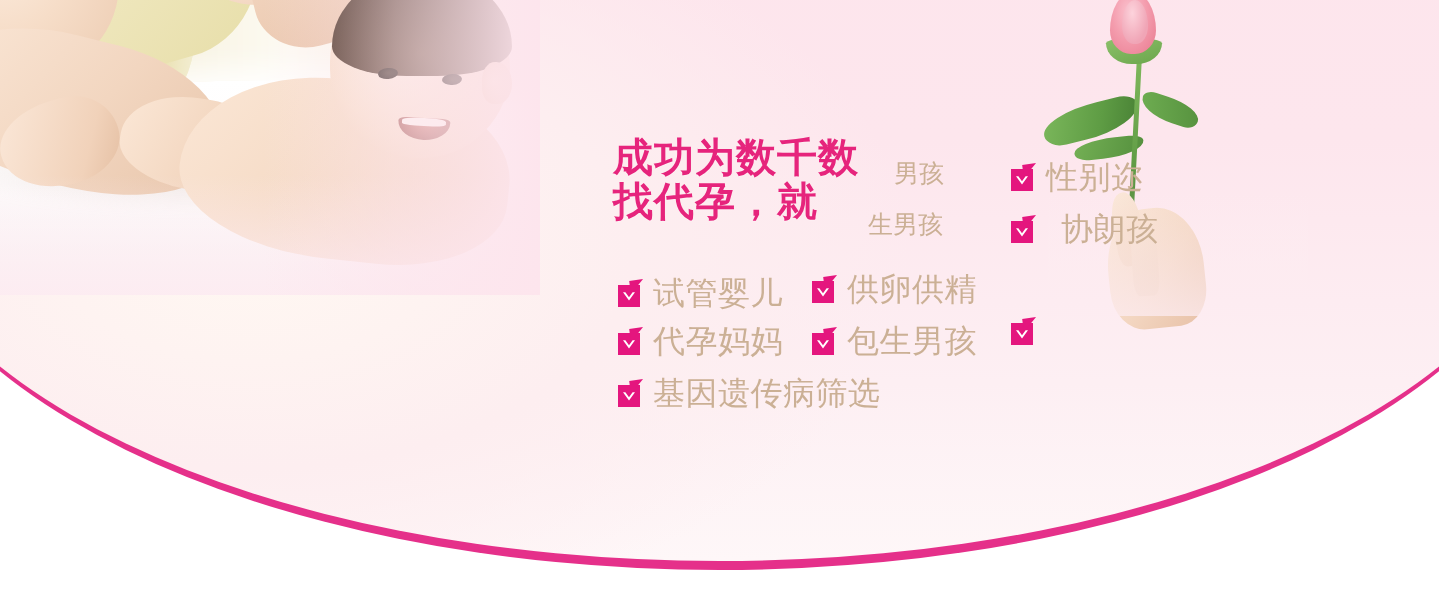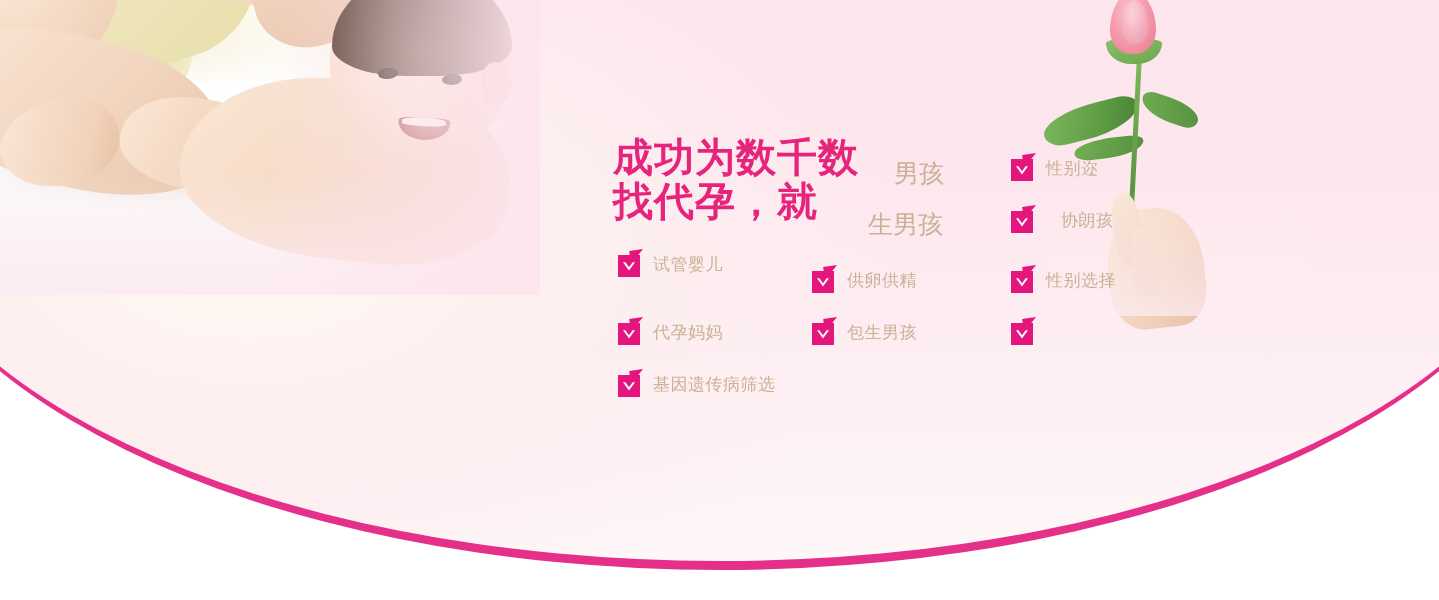--- a/index.html
+++ b/index.html
@@ -247,21 +247,21 @@
 
   
   .chk-item{
     position:absolute;
     display:flex;align-items:center;gap:9px;
     white-space:nowrap;
     z-index:7;
   }
   .chk-label{
     color:#cbb095;
-    font-size:17px;
+    font-size:32px;
     letter-spacing:.5px;
   }
 
   
   .chk-box{
     position:relative;
     width:26px;height:25px;flex:0 0 auto;
   }
   .chk-box .sq{
     position:absolute;left:0;top:3px;width:22px;height:22px;
@@ -274,21 +274,21 @@
     position:absolute;left:12px;top:-2px;
     width:0;height:0;
     border-left:14px solid #e4167e;
     border-bottom:13px solid transparent;
     transform:rotate(-8deg);
   }
 
   
   #chk-r1c2{left:1011px;top:156px;}
   #chk-r2c2{left:1011px;top:208px;gap:24px;}
-  #chk-r3c0{left:618px;top:252px;}
+  #chk-r3c0{left:618px;top:272px;}
   #chk-r3c1{left:812px;top:268px;}
   #chk-r3c2{left:1011px;top:268px;}
   #chk-r4c0{left:618px;top:320px;}
   #chk-r4c1{left:812px;top:320px;}
   #chk-r4c2{left:1011px;top:320px;}
   #chk-r5c0{left:618px;top:372px;}
 </style>
 </head>
 <body>
 
@@ -385,30 +385,20 @@
     <span class="chk-box">
       <span class="sq"></span>
       <span class="flag"></span>
       <svg class="tick" viewBox="0 0 14 14" aria-hidden="true">
           <path d="M1 3.2 L7 11.6 L13 3.2 L10.6 3.2 L7 8.2 L3.4 3.2 Z" fill="#ffffff"></path>
         </svg>
     </span>
     <span class="chk-label">供卵供精</span>
   </div>
 
-  <div class="chk-item" id="chk-r3c2">
-    <span class="chk-box">
-      <span class="sq"></span>
-      <span class="flag"></span>
-      <svg class="tick" viewBox="0 0 14 14" aria-hidden="true">
-          <path d="M1 3.2 L7 11.6 L13 3.2 L10.6 3.2 L7 8.2 L3.4 3.2 Z" fill="#ffffff"></path>
-        </svg>
-    </span>
-    <span class="chk-label">性别选择</span>
-  </div>
 
   <div class="chk-item" id="chk-r4c0">
     <span class="chk-box">
       <span class="sq"></span>
       <span class="flag"></span>
       <svg class="tick" viewBox="0 0 14 14" aria-hidden="true">
           <path d="M1 3.2 L7 11.6 L13 3.2 L10.6 3.2 L7 8.2 L3.4 3.2 Z" fill="#ffffff"></path>
         </svg>
     </span>
     <span class="chk-label">代孕妈妈</span>

